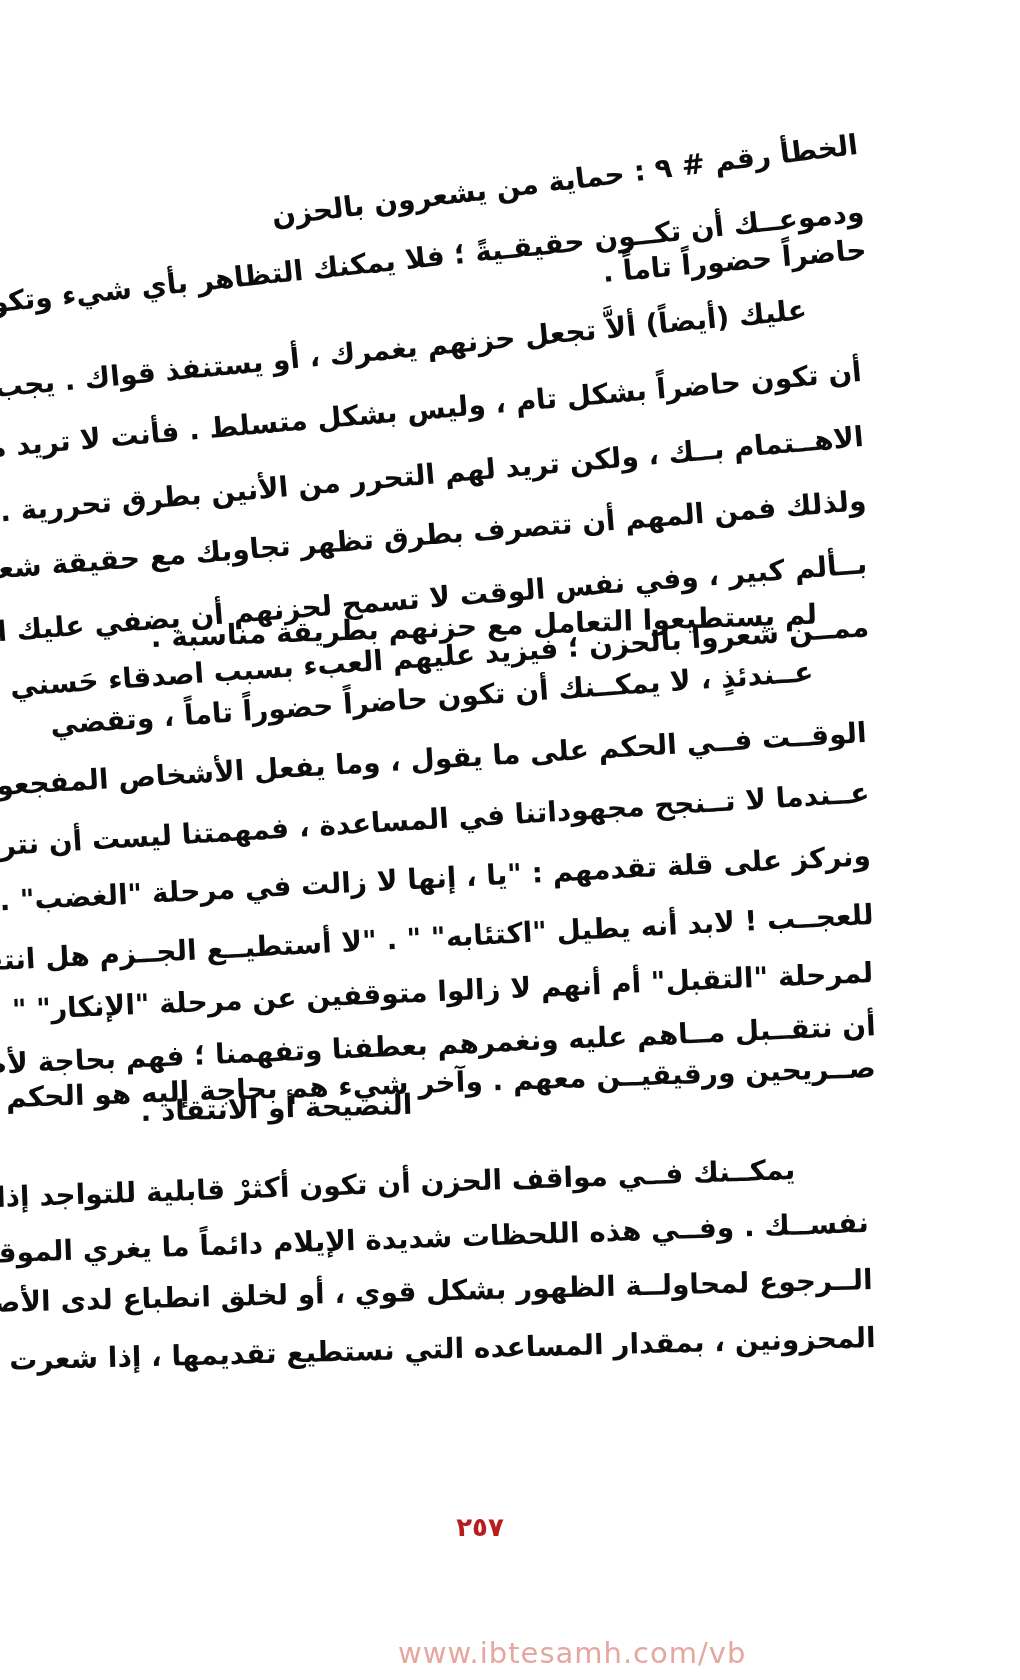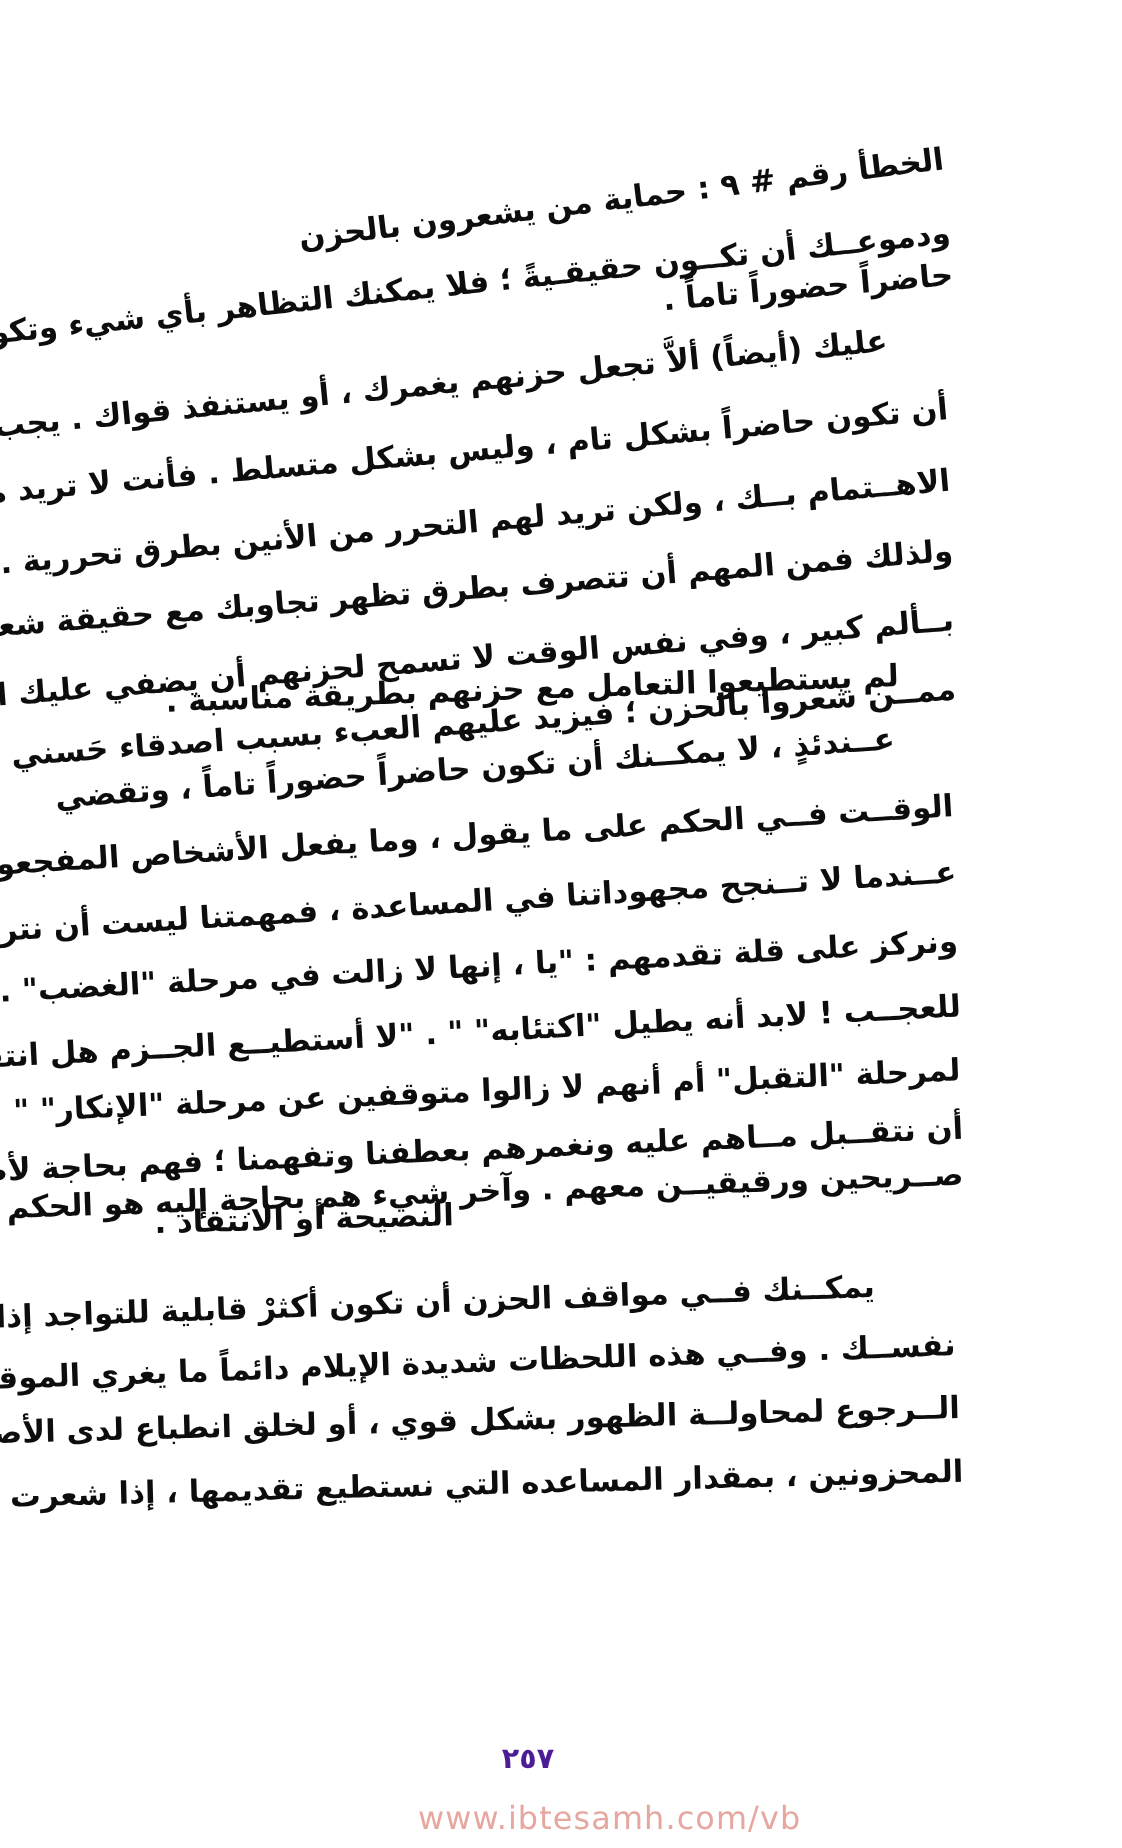--- a/index.html
+++ b/index.html
@@ -18,29 +18,29 @@
     white-space:nowrap;
     font-size:28px;
     font-weight:700;
     line-height:40px;
     transform-origin:top right;
     color:#0d0d0d;
   }
   .ln-left{transform-origin:top left;}
   .pageno{
     position:absolute;
-    top:1584px;left:440px;width:80px;
+    top:1512px;left:440px;width:80px;
     text-align:center;
     font-size:26px;font-weight:700;
     letter-spacing:4px;
-    color:#4c1d95;
+    color:#b91c1c;
   }
   .watermark{
     position:absolute;
-    top:1636px;left:380px;
+    top:1636px;left:398px;
     font-size:29px;
     font-weight:400;
     letter-spacing:1px;
     color:#e5a79f;
     direction:ltr;
   }
 </style>
 </head>
 <body>
 

